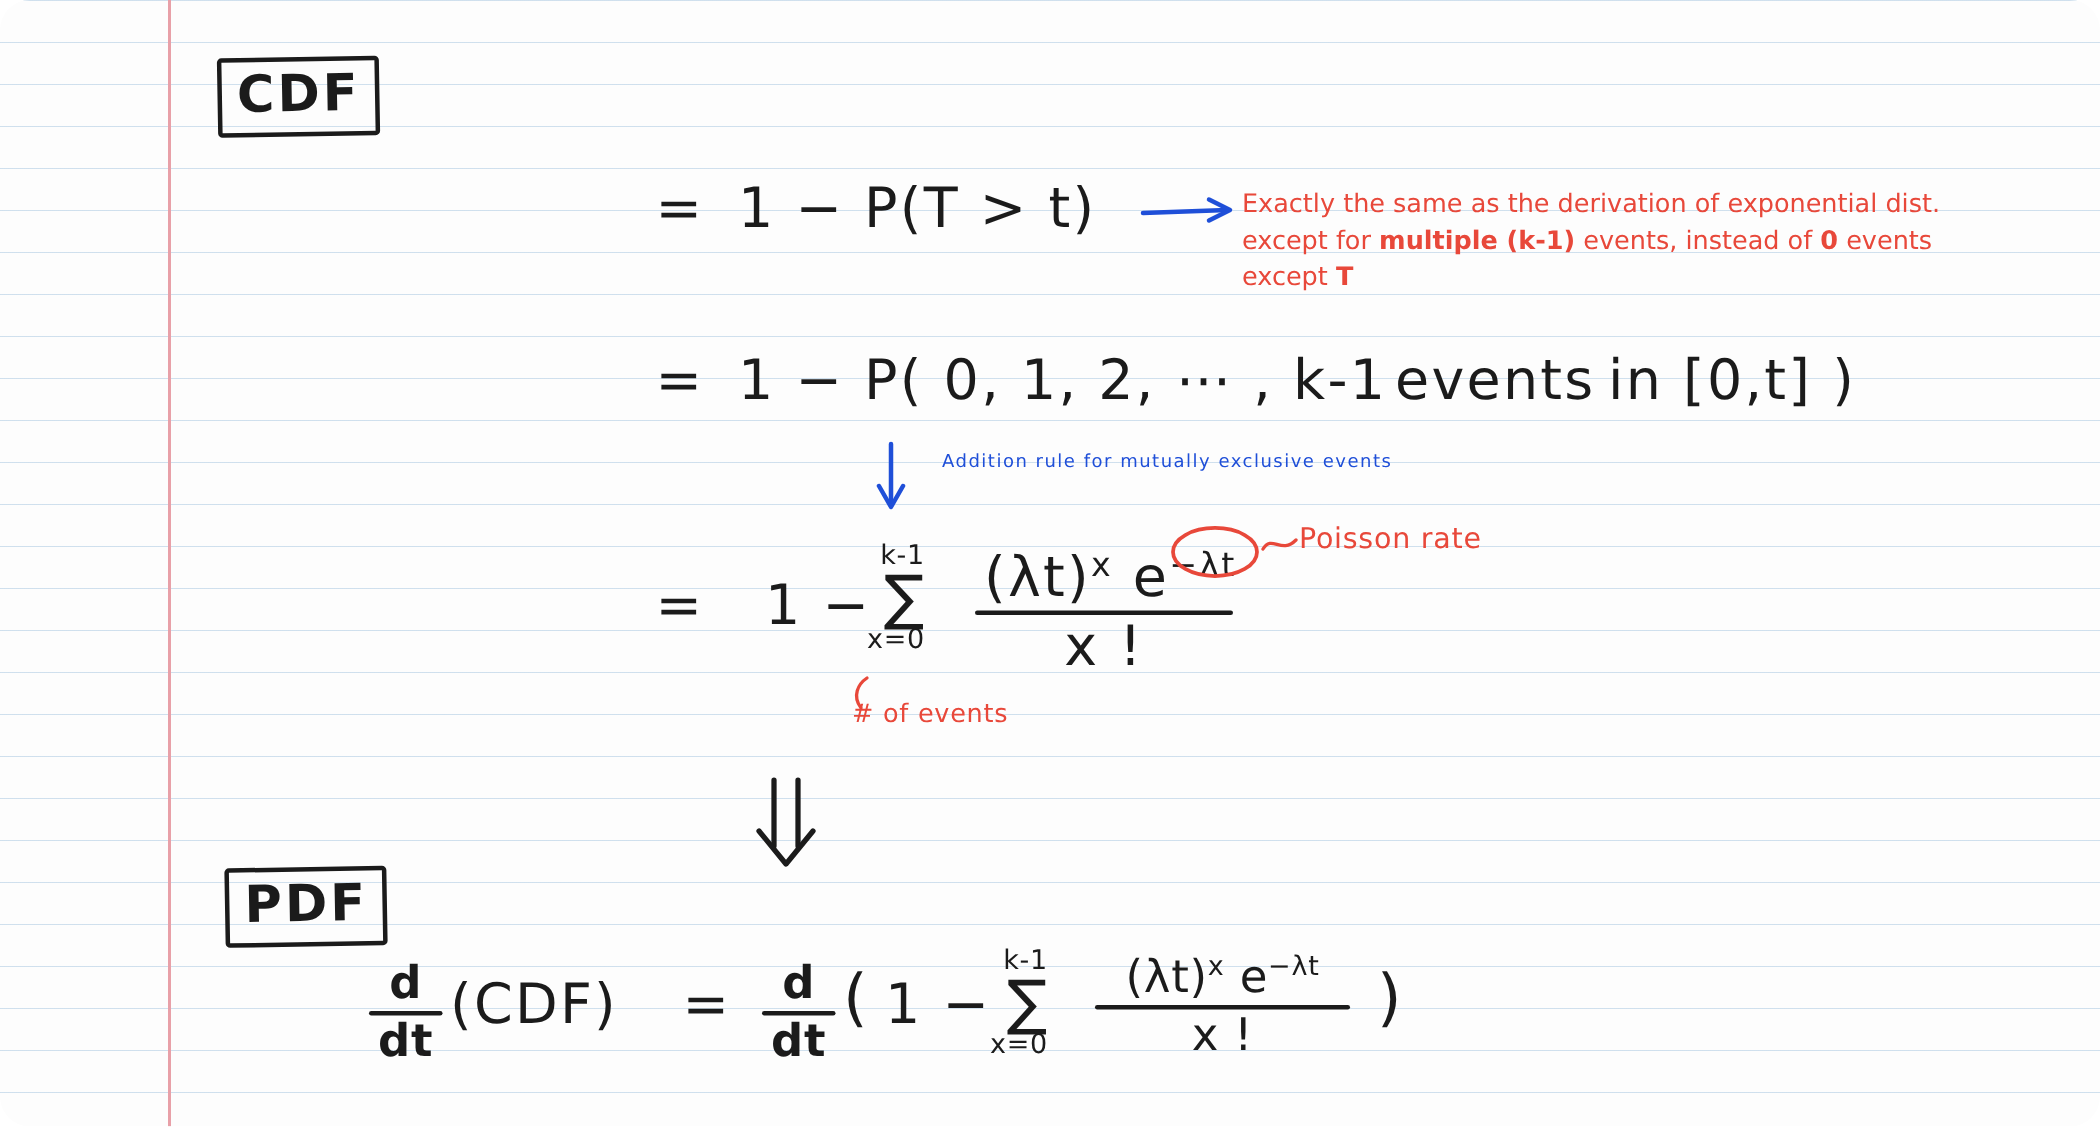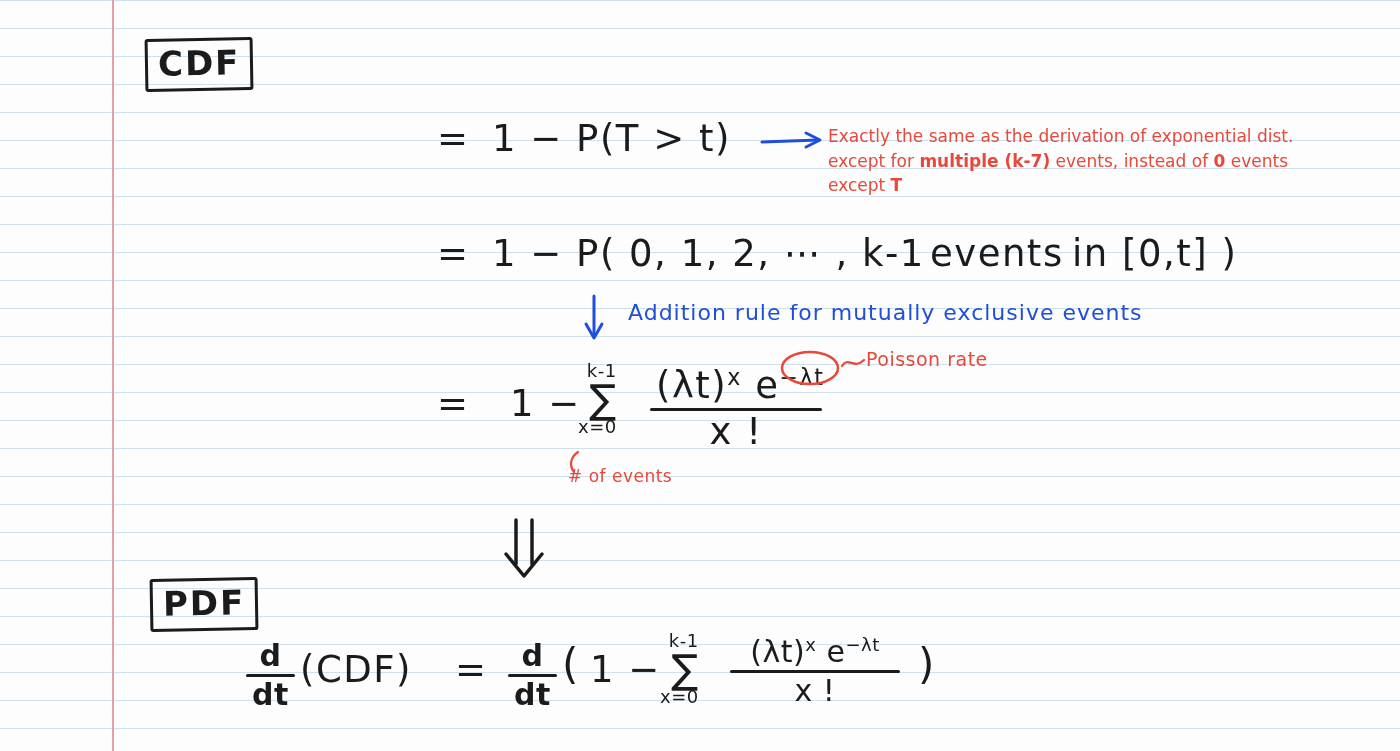--- a/index.html
+++ b/index.html
@@ -9,20 +9,21 @@
   }
   body {
     font-family: "DejaVu Sans", sans-serif;
   }
   #page {
     position: relative;
     width: 1400px;
     height: 751px;
     background: #fdfdfd;
     overflow: hidden;
+    border-radius: 20px;
   }
   
   .rules {
     position: absolute;
     left: 0; top: 0; right: 0; bottom: 0;
     background-image: repeating-linear-gradient(
       to bottom,
       rgba(170,200,225,0.55) 0px,
       rgba(170,200,225,0.55) 1px,
       rgba(255,255,255,0) 1px,
@@ -104,21 +105,21 @@
   .note-red {
     color: #e8483a;
     font-size: 17px;
     line-height: 1.45;
     font-family: "DejaVu Sans", sans-serif;
     white-space: normal;
   }
   .note-red b { color: #e8483a; }
   .note-blue {
     color: #1f4fd8;
-    font-size: 22px;
+    font-size: 12px;
     letter-spacing: 1px;
   }
   .note-red-hand {
     color: #e8483a;
     font-size: 19px;
     letter-spacing: 0.5px;
   }
   .note-red-hand.small { font-size: 17px; }
   svg { overflow: visible; }
 </style>
@@ -136,21 +137,21 @@
   <div class="hand eq" style="left:492px; top:117px;">1 − P(T &gt; t)</div>
 
   <svg style="position:absolute; left:760px; top:128px;" width="70" height="24">
     <line x1="2" y1="14" x2="58" y2="12" stroke="#1f4fd8" stroke-width="3" stroke-linecap="round"></line>
     <polyline points="46,5 60,12 46,19" fill="none" stroke="#1f4fd8" stroke-width="3" stroke-linecap="round" stroke-linejoin="round"></polyline>
   </svg>
 
   <div class="note-red" style="position:absolute; left:828px; top:124px; width:560px;">
     <div>Exactly the same as the derivation of exponential dist.</div>
     <div>
-      <span>except for </span><b>multiple (k-7)</b><span> events, instead of </span><b>0</b><span> events</span>
+      <span>except for </span><b>multiple (k-1)</b><span> events, instead of </span><b>0</b><span> events</span>
     </div>
     <div>
       <span>except </span><b>T</b>
     </div>
   </div>
 
   <div class="hand eq" style="left:437px; top:232px;">=</div>
   <div class="hand eq" style="left:492px; top:232px;">1 −  P( 0, 1, 2, ⋯ , k-1</div>
   <div class="hand eq" style="left:930px; top:232px;">events</div>
   <div class="hand eq" style="left:1072px; top:232px;">in  [0,t] )</div>

